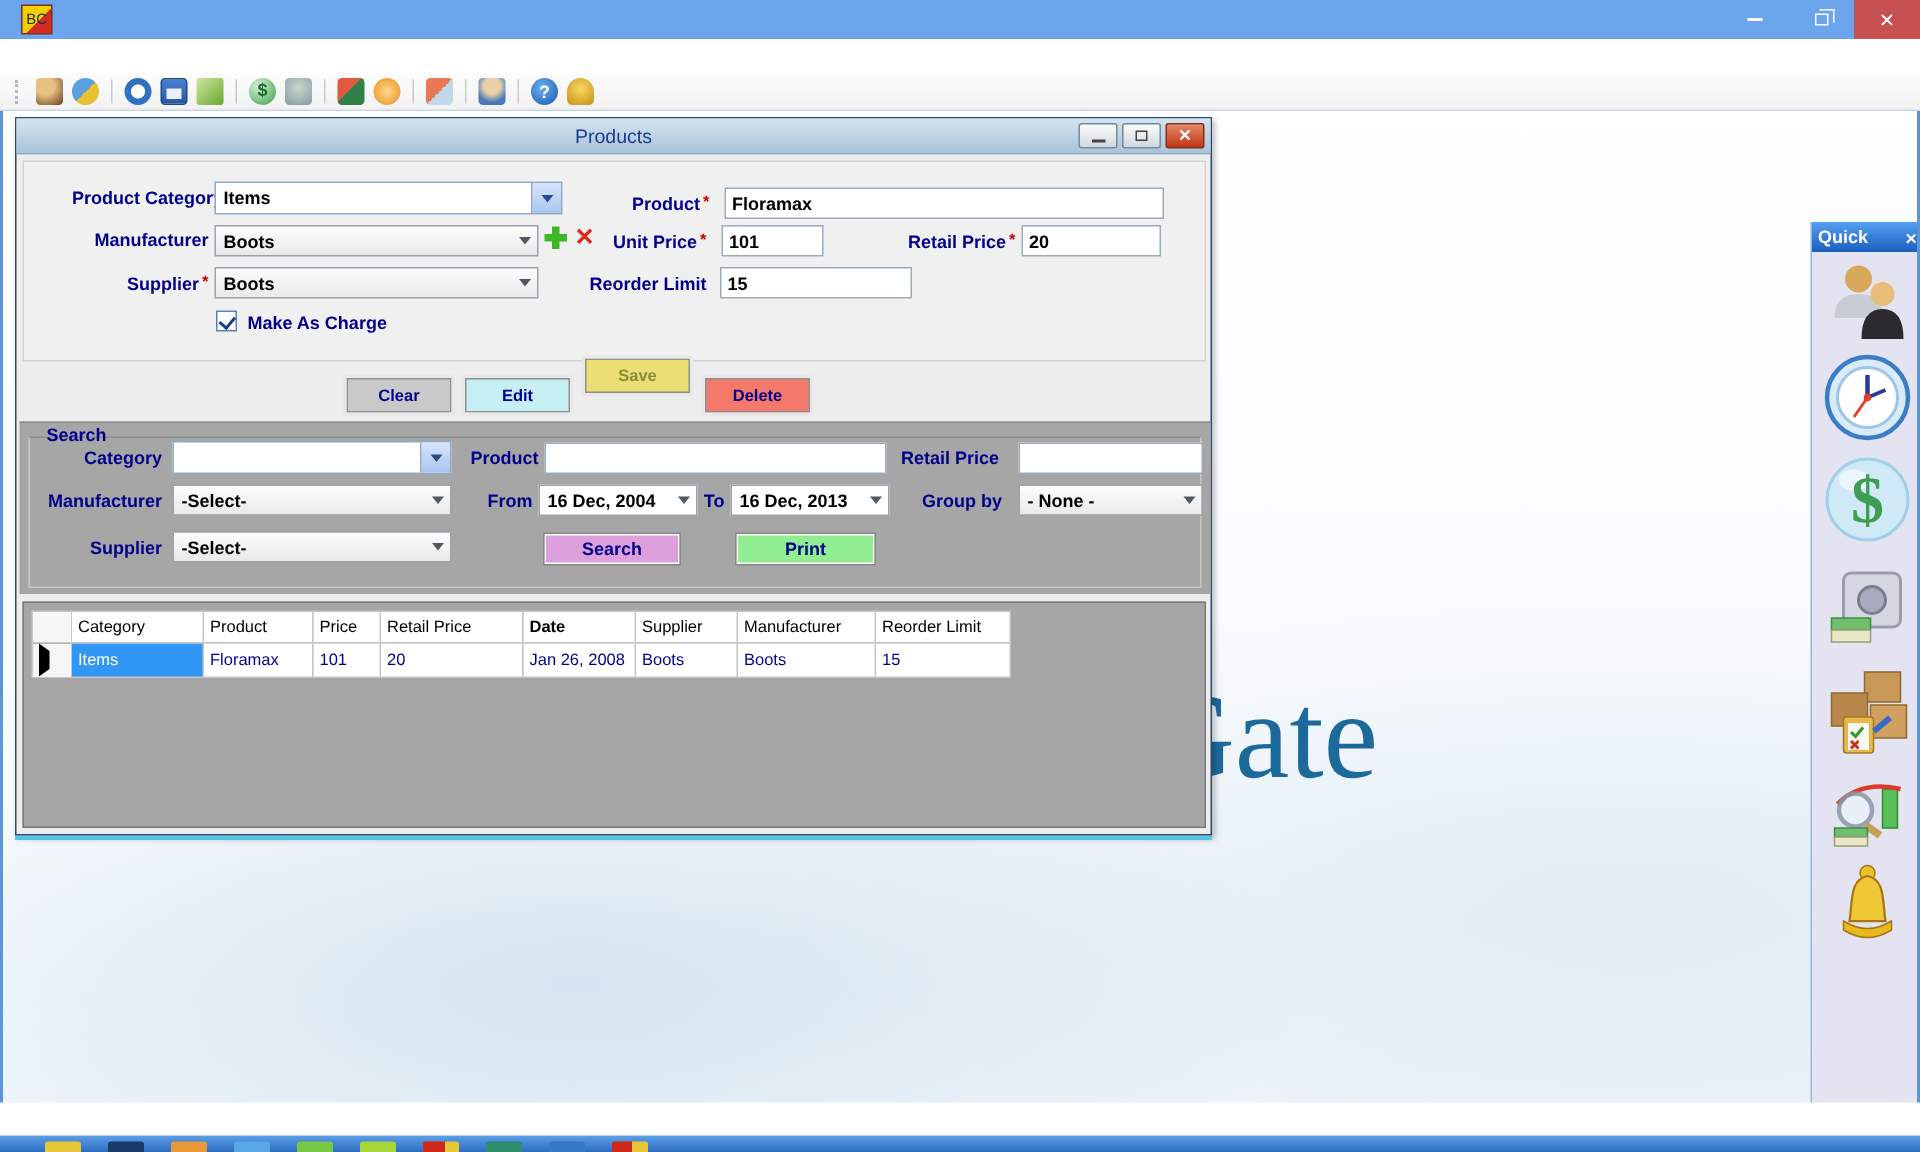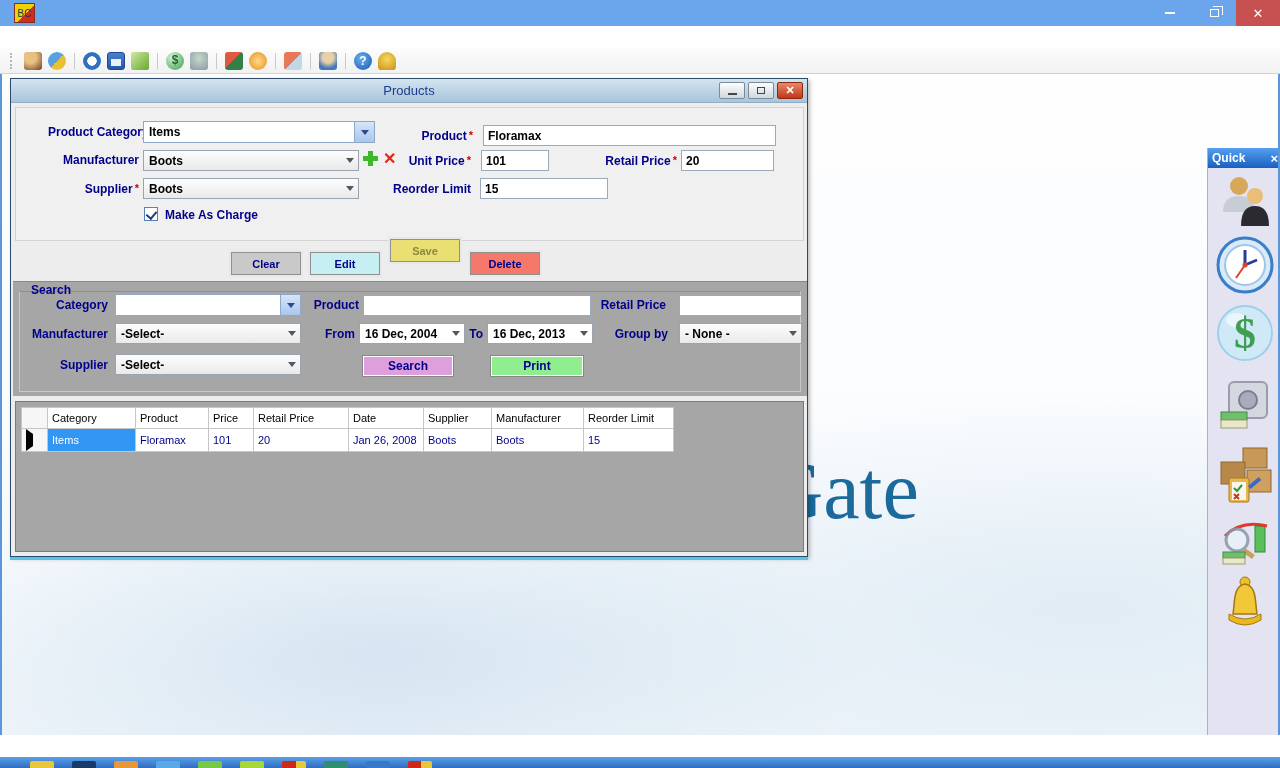--- a/index.html
+++ b/index.html
@@ -280,21 +280,21 @@
 
       <div id="gridwrap">
         <table class="grid-table">
           <tbody>
               <tr>
             <th class="rowsel" style="width:26px;"></th>
             <th style="width:88px;">Category</th>
             <th style="width:73px;">Product</th>
             <th style="width:45px;">Price</th>
             <th style="width:95px;">Retail Price</th>
-            <th style="width:75px;">Date</th>
+            <th style="width:75px;font-weight:bold;">Date</th>
             <th style="width:68px;">Supplier</th>
             <th style="width:92px;">Manufacturer</th>
             <th style="width:90px;">Reorder Limit</th>
           </tr>
           <tr>
             <td class="rowsel"><span class="tri"></span></td>
             <td class="sel">Items</td>
             <td>Floramax</td>
             <td>101</td>
             <td>20</td>

